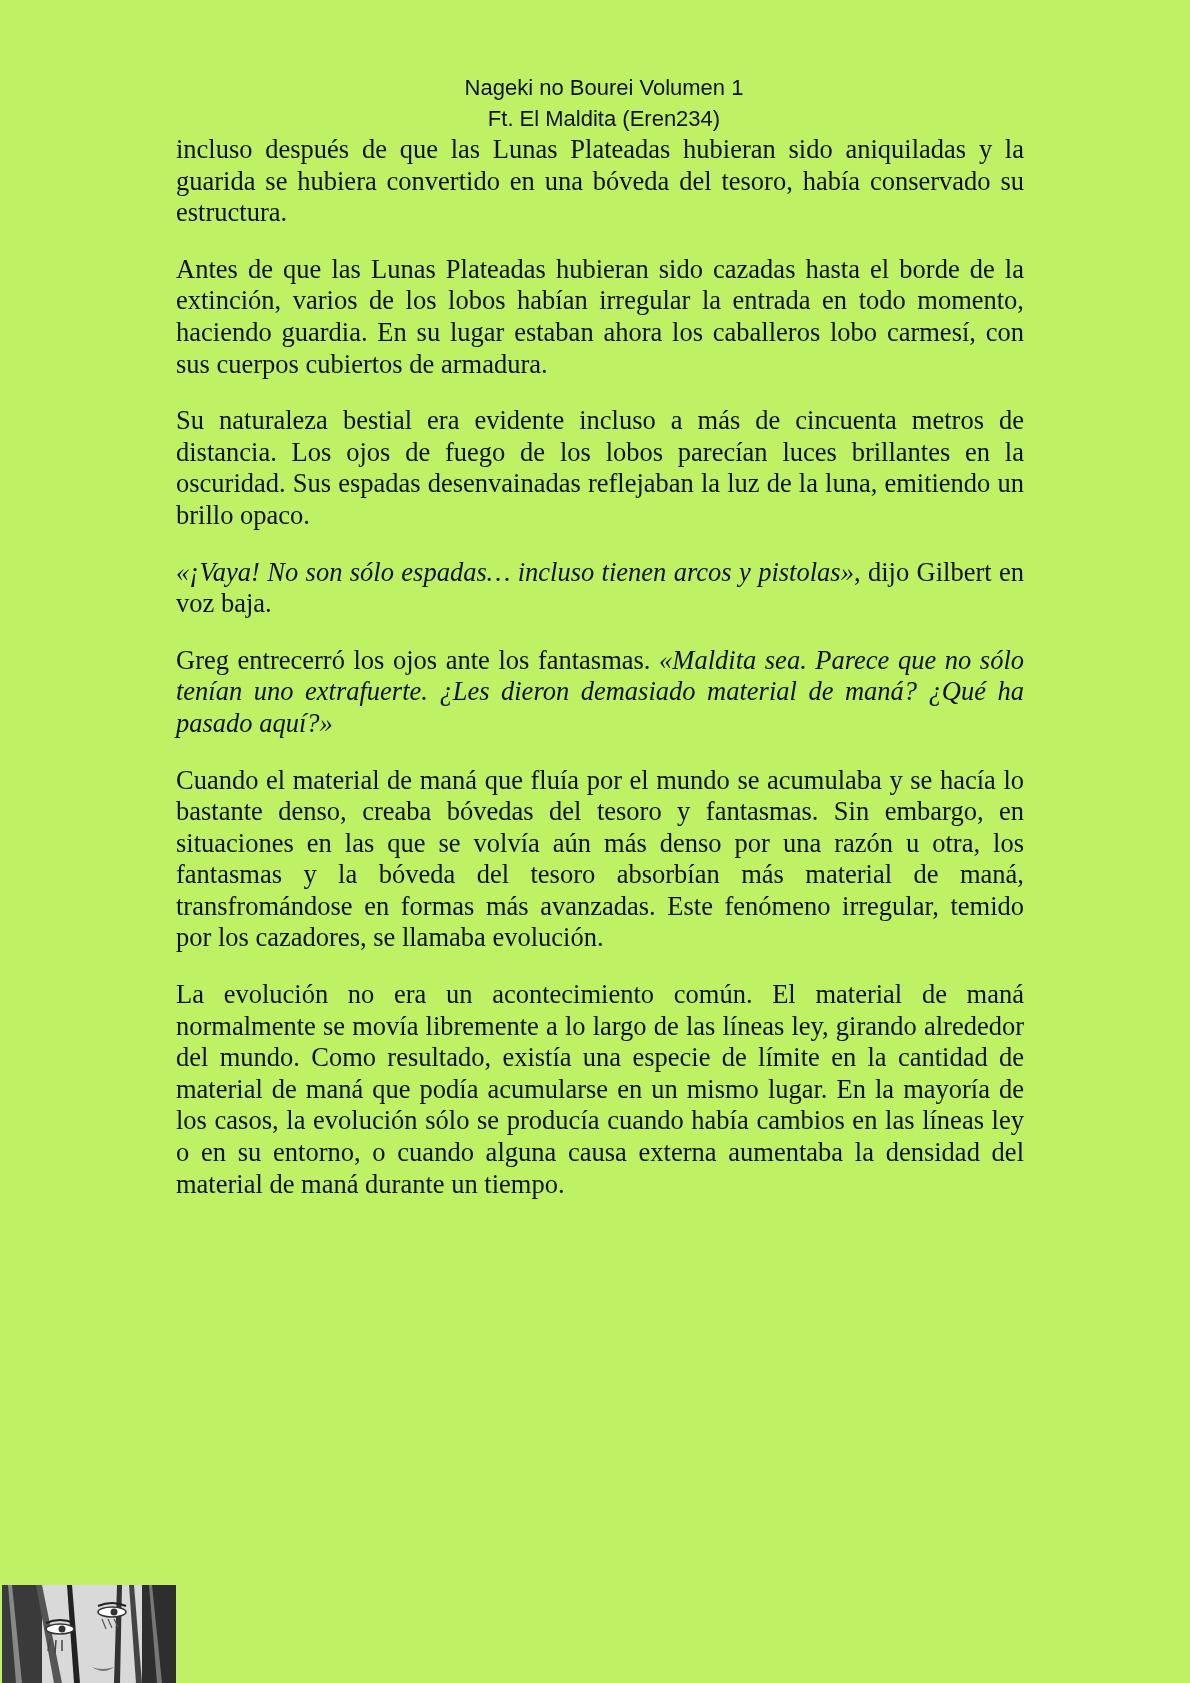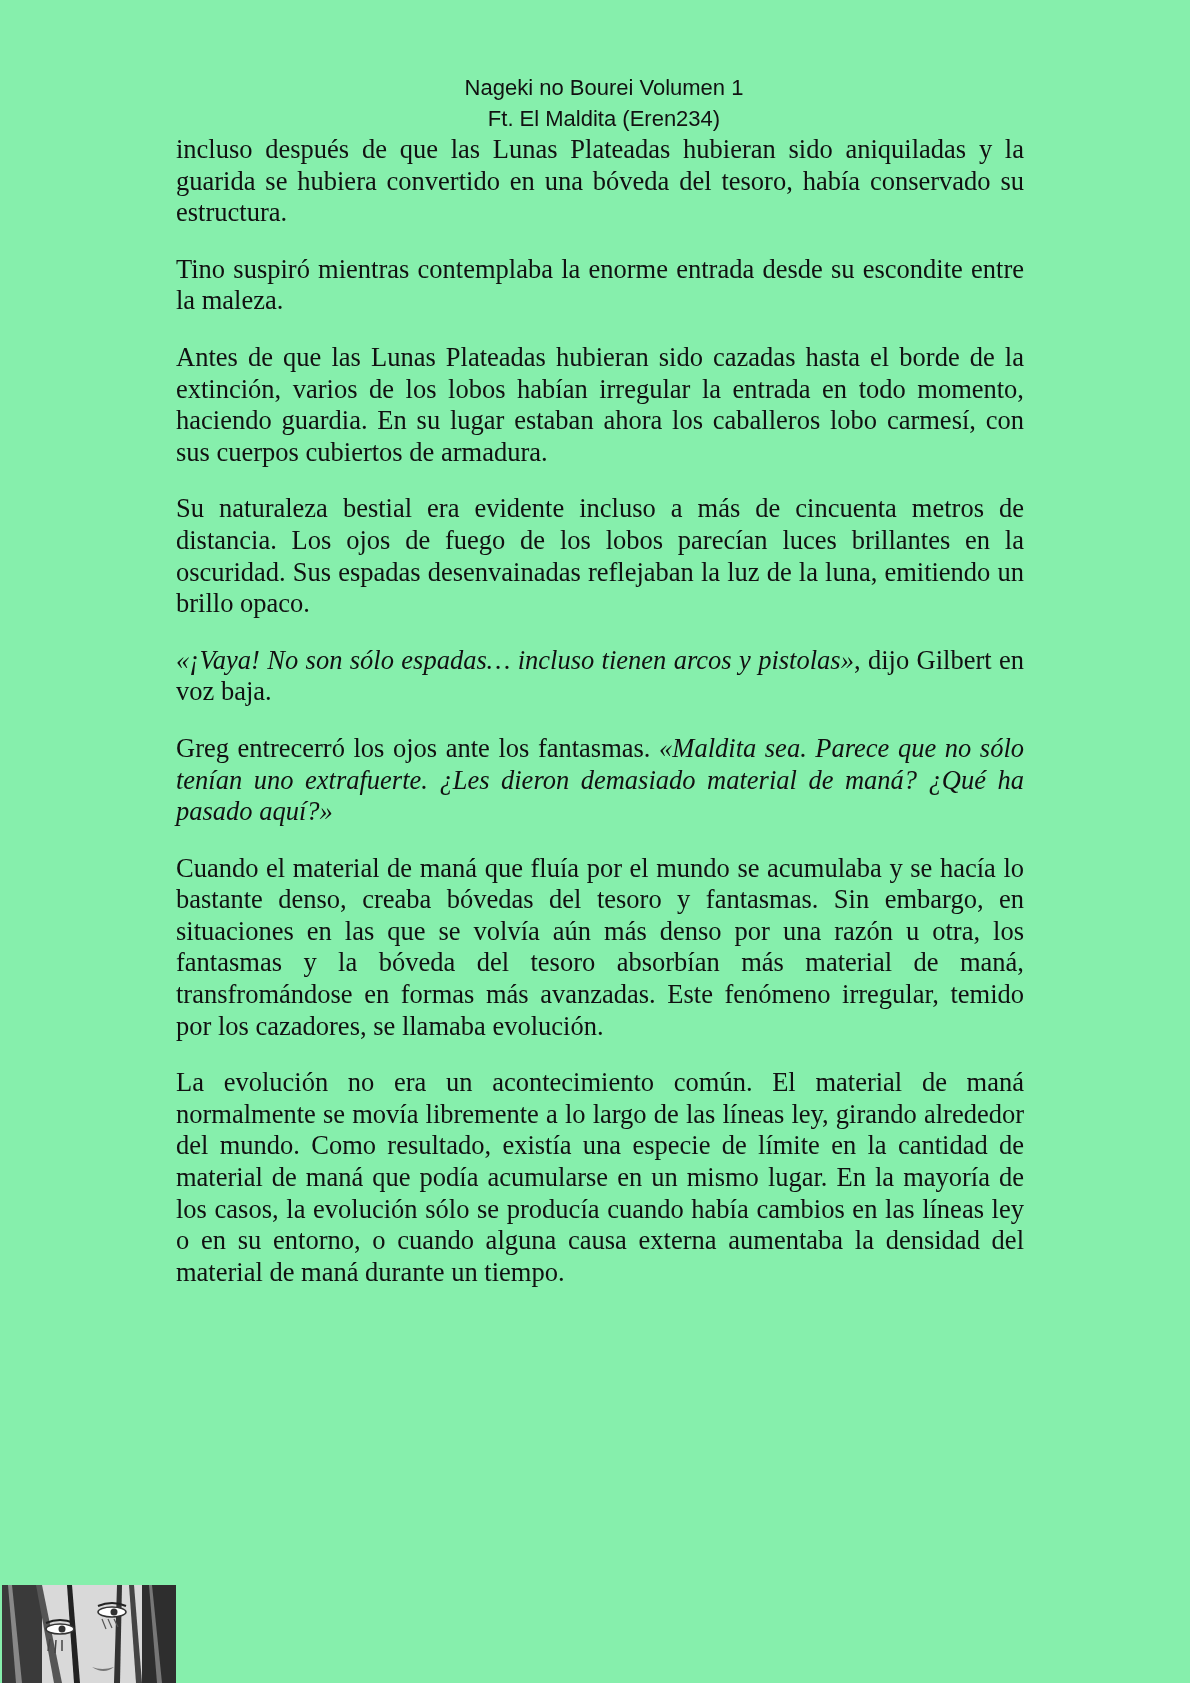--- a/index.html
+++ b/index.html
@@ -1,17 +1,17 @@
 <!DOCTYPE html>
 <html><head>
 <meta charset="utf-8">
 <style>
   html, body { margin: 0; padding: 0; background: #ffffff; }
   body { width: 1190px; height: 1683px; position: relative; overflow: hidden; }
-  .page { position: absolute; left: 0; top: 0; width: 1190px; height: 1683px; background: #86efac; }
+  .page { position: absolute; left: 0; top: 0; width: 1190px; height: 1683px; background: #bef264; }
   .header { position: absolute; left: 0; top: 72px; width: 1190px; text-align: center;
     font-family: "Liberation Sans", "DejaVu Sans", sans-serif; font-size: 22px; line-height: 31px; color: #111; }
   .header div { margin-left: 18px; }
   .body-text { position: absolute; left: 176px; top: 134px; width: 848px;
     font-family: "Liberation Serif", "DejaVu Serif", serif; font-size: 26.5px; line-height: 31.6px; color: #111; }
   .body-text p { margin: 0 0 25px 0; text-align: justify; text-align-last: left; }
   .body-text em { font-style: italic; }
   .portrait { position: absolute; left: 2px; top: 1585px; width: 174px; height: 98px; overflow: hidden;
     background: #bdbdbd; }
   .portrait svg { display: block; }
@@ -21,23 +21,20 @@
 
 <div class="page">
   <div class="header">
     <div>Nageki no Bourei Volumen 1</div>
     <div>Ft. El Maldita (Eren234)</div>
   </div>
 
   <div class="body-text">
     <p>
       <span>incluso después de que las Lunas Plateadas hubieran sido aniquiladas y la guarida se hubiera convertido en una bóveda del tesoro, había conservado su estructura.</span>
-    </p>
-    <p>
-      <span>Tino suspiró mientras contemplaba la enorme entrada desde su escondite entre la maleza.</span>
     </p>
     <p>
       <span>Antes de que las Lunas Plateadas hubieran sido cazadas hasta el borde de la extinción, varios de los lobos habían irregular la entrada en todo momento, haciendo guardia. En su lugar estaban ahora los caballeros lobo carmesí, con sus cuerpos cubiertos de armadura.</span>
     </p>
     <p>
       <span>Su naturaleza bestial era evidente incluso a más de cincuenta metros de distancia. Los ojos de fuego de los lobos parecían luces brillantes en la oscuridad. Sus espadas desenvainadas reflejaban la luz de la luna, emitiendo un brillo opaco.</span>
     </p>
     <p><em>«¡Vaya! No son sólo espadas… incluso tienen arcos y pistolas»</em><span>, dijo Gilbert en voz baja.</span></p>
     <p><span>Greg entrecerró los ojos ante los fantasmas. </span><em>«Maldita sea. Parece que no sólo tenían uno extrafuerte. ¿Les dieron demasiado material de maná? ¿Qué ha pasado aquí?»</em></p>
     <p>

